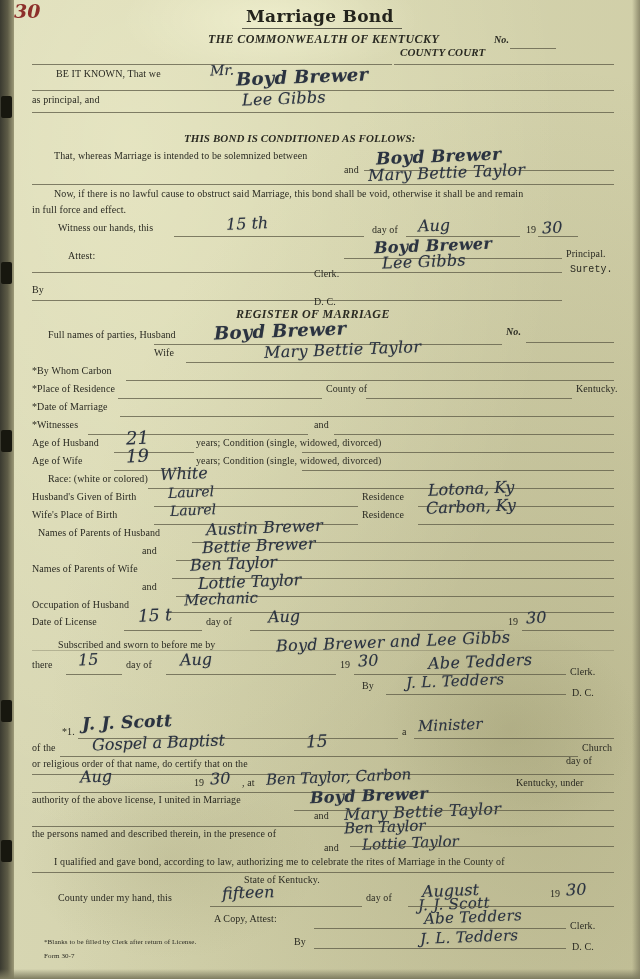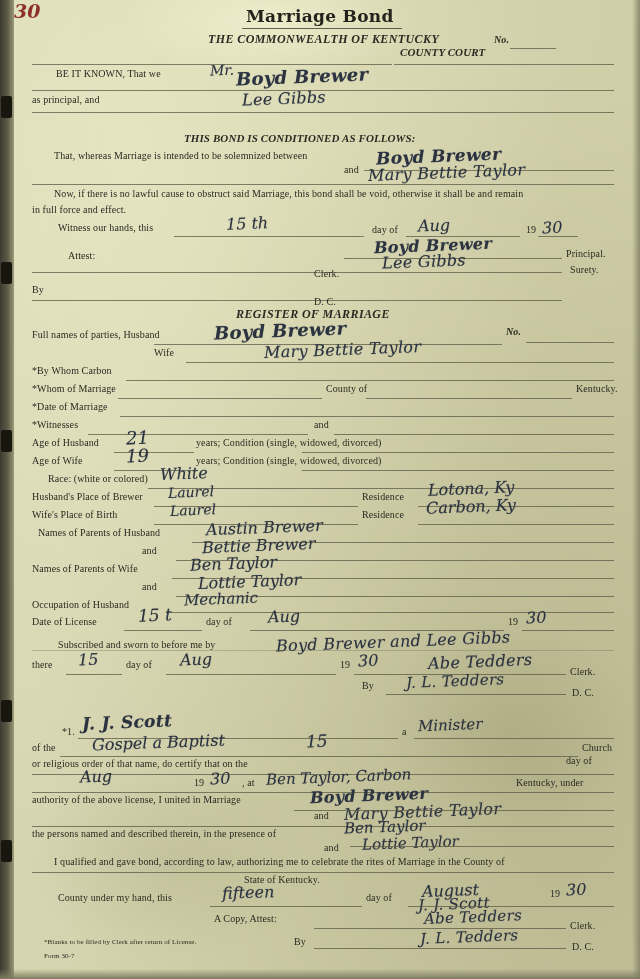--- a/index.html
+++ b/index.html
@@ -176,44 +176,44 @@
     <div class="pr s10" style="left:512px; top:224px;">19</div>
     <div class="hw hw16 tiltL" style="left:528px; top:218px;">30</div>
     <div class="rule" style="left:524px; top:236px; width:40px;"></div>
 
     <div class="hw hw16 b sig tiltL" style="left:360px; top:236px;">Boyd Brewer</div>
     <div class="pr s10" style="left:552px; top:248px;">Principal.</div>
     <div class="rule" style="left:330px; top:258px; width:218px;"></div>
 
     <div class="pr s10" style="left:18px; top:250px;margin-left:36px;">Attest:</div>
     <div class="hw hw16 sig tiltL" style="left:368px; top:252px;">Lee Gibbs</div>
-    <div class="pr s10" style="left:556px; top:264px;">Surety.</div>
+    <div class="pr s10" style="left:556px; top:264px;font-family:Liberation Mono, monospace;">Surety.</div>
     <div class="rule" style="left:18px; top:272px; width:530px;"></div>
     <div class="pr s10" style="left:300px; top:268px;">Clerk.</div>
 
     <div class="pr s10" style="left:18px; top:284px;">By</div>
     <div class="rule" style="left:18px; top:300px; width:530px;"></div>
     <div class="pr s10" style="left:300px; top:296px;">D. C.</div>
 
     <div class="pr s12 bold" style="left:222px; top:307px; letter-spacing:.4px;">REGISTER OF MARRIAGE</div>
 
-    <div class="pr s10" style="left:18px; top:329px;">Full names of parties, Husband</div>
+    <div class="pr s10" style="left:34px; top:329px;">Full names of parties, Husband</div>
     <div class="hw hw18 b sig tiltL" style="left:200px; top:320px;">Boyd Brewer</div>
     <div class="pr s10 bold" style="left:492px; top:326px;">No.</div>
     <div class="rule" style="left:512px; top:342px; width:88px;"></div>
     <div class="rule" style="left:140px; top:344px; width:348px;"></div>
 
     <div class="pr s10" style="left:140px; top:347px;">Wife</div>
     <div class="hw hw16 sig tiltL" style="left:250px; top:340px;">Mary Bettie Taylor</div>
     <div class="rule" style="left:172px; top:362px; width:428px;"></div>
 
     <div class="pr s10" style="left:18px; top:365px;">*By Whom Carbon</div>
     <div class="rule" style="left:112px; top:380px; width:488px;"></div>
 
-    <div class="pr s10" style="left:18px; top:383px;">*Whom of Marriage</div>
+    <div class="pr s10" style="left:18px; top:383px;">*Place of Residence</div>
     <div class="pr s10" style="left:312px; top:383px;">County of</div>
     <div class="pr s10" style="left:562px; top:383px;">Kentucky.</div>
     <div class="rule" style="left:104px; top:398px; width:204px;"></div>
     <div class="rule" style="left:352px; top:398px; width:206px;"></div>
 
     <div class="pr s10" style="left:18px; top:401px;">*Date of Marriage</div>
     <div class="rule" style="left:106px; top:416px; width:494px;"></div>
 
     <div class="pr s10" style="left:18px; top:419px;">*Witnesses</div>
     <div class="pr s10" style="left:300px; top:419px;">and</div>
@@ -229,21 +229,21 @@
     <div class="pr s10" style="left:18px; top:455px;">Age of Wife</div>
     <div class="hw hw18 tiltL" style="left:112px; top:445px;">19</div>
     <div class="pr s10" style="left:182px; top:455px;">years; Condition (single, widowed, divorced)</div>
     <div class="rule" style="left:100px; top:470px; width:80px;"></div>
     <div class="rule" style="left:288px; top:470px; width:312px;"></div>
 
     <div class="pr s10" style="left:34px; top:473px;">Race: (white or colored)</div>
     <div class="hw hw16 tiltL" style="left:146px; top:464px;">White</div>
     <div class="rule" style="left:134px; top:488px; width:466px;"></div>
 
-    <div class="pr s10" style="left:18px; top:491px;">Husband's Place of Brewer</div>
+    <div class="pr s10" style="left:18px; top:491px;">Husband's Given of Birth</div>
     <div class="hw hw14 tiltL" style="left:154px; top:484px;">Laurel</div>
     <div class="pr s10" style="left:348px; top:491px;">Residence</div>
     <div class="hw hw16 tiltL" style="left:414px; top:479px;">Lotona, Ky</div>
     <div class="rule" style="left:140px; top:506px; width:204px;"></div>
     <div class="rule" style="left:404px; top:506px; width:196px;"></div>
 
     <div class="pr s10" style="left:18px; top:509px;">Wife's Place of Birth</div>
     <div class="hw hw14 tiltL" style="left:156px; top:502px;">Laurel</div>
     <div class="pr s10" style="left:348px; top:509px;">Residence</div>
     <div class="hw hw16 tiltL" style="left:412px; top:497px;">Carbon, Ky</div>

